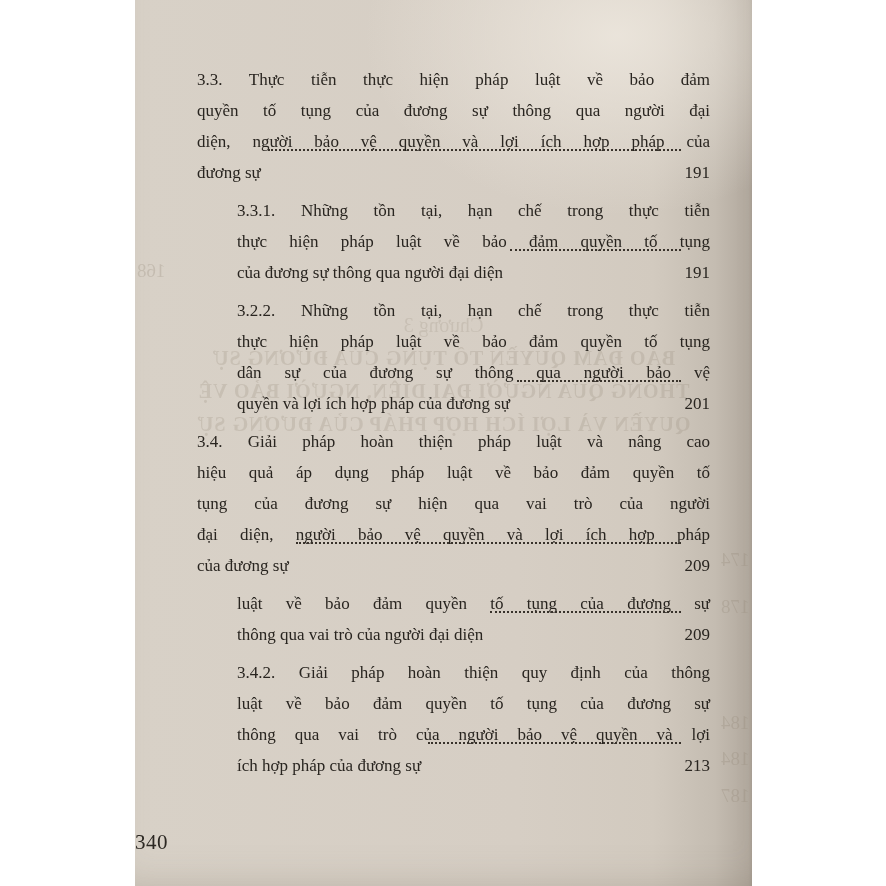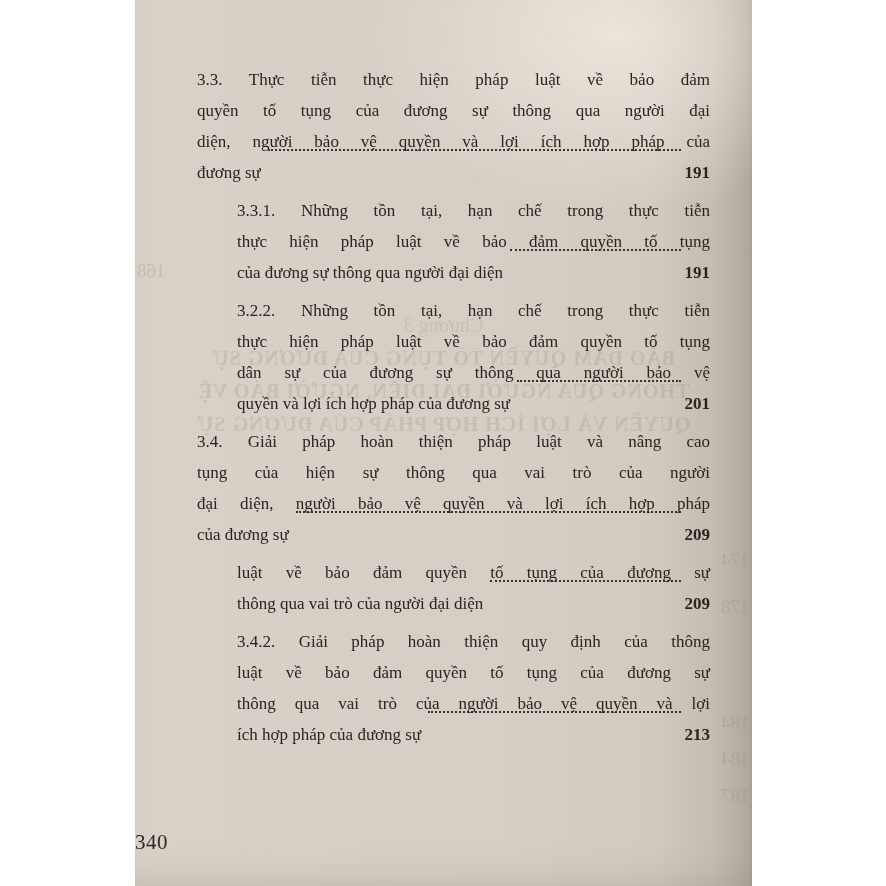--- a/index.html
+++ b/index.html
@@ -53,21 +53,21 @@
     -moz-text-align-last:justify;
     word-spacing:.5px;
   }
   .lastline{display:flex;align-items:flex-start;}
   .lastline .tail{white-space:nowrap;}
   .leader{flex:1 1 auto;position:relative;min-width:30px;}
   .leader::after{
     content:"";position:absolute;left:7px;right:4px;bottom:6px;
     border-bottom:2.4px dotted #38322b;
   }
-  .pageno{white-space:nowrap;font-weight:bold;}
+  .pageno{white-space:nowrap;}
   
   .folio{
     position:absolute;left:0;width:100%;top:830px;text-align:left;
     font-size:21px;letter-spacing:.5px;color:#2c2823;
   }
 </style>
 </head>
 <body>
 
 <div class="photo">
@@ -113,21 +113,22 @@
         <div class="line">dân sự của đương sự thông qua người bảo vệ</div>
         <div class="lastline">
           <span class="tail">quyền và lợi ích hợp pháp của đương sự</span>
           <span class="leader"></span>
           <span class="pageno">201</span>
         </div>
       </section>
 
       <section class="entry level-1">
         <div class="line">3.4. Giải pháp hoàn thiện pháp luật và nâng cao</div>
-        <div class="line">tụng của hiện sự thông qua vai trò của người</div>
+        <div class="line">hiệu quả áp dụng pháp luật về bảo đảm quyền tố</div>
+        <div class="line">tụng của đương sự hiện qua vai trò của người</div>
         <div class="line">đại diện, người bảo vệ quyền và lợi ích hợp pháp</div>
         <div class="lastline">
           <span class="tail">của đương sự</span>
           <span class="leader"></span>
           <span class="pageno">209</span>
         </div>
       </section>
 
       <section class="entry level-2">
         <div class="line">luật về bảo đảm quyền tố tụng của đương sự</div>

